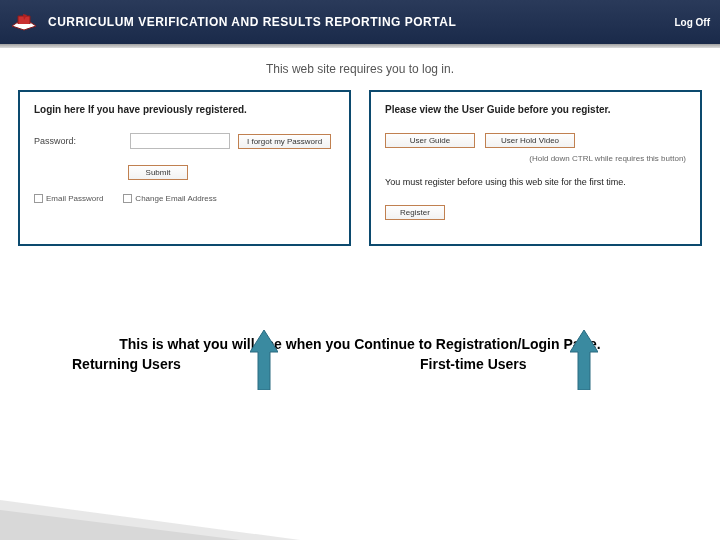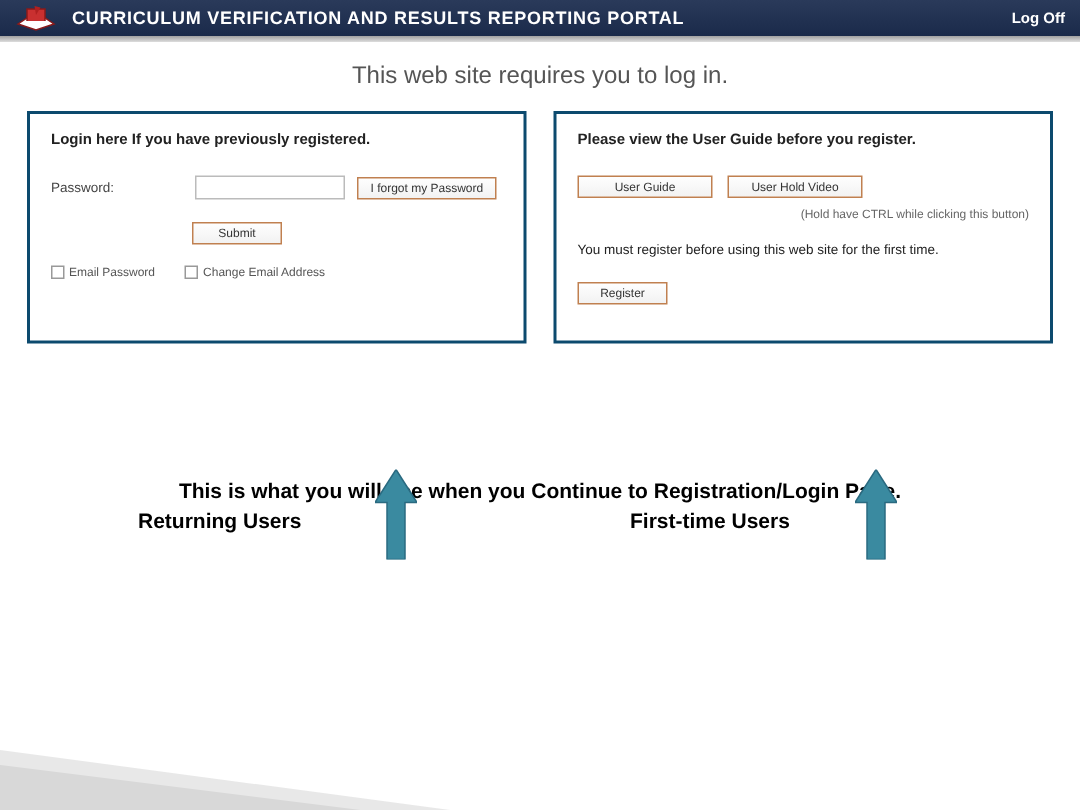--- a/index.html
+++ b/index.html
@@ -1,25 +1,25 @@
 <!DOCTYPE html>
 <html><head>
 <meta charset="utf-8">
 <style>
   * { box-sizing: border-box; margin: 0; padding: 0; }
   body { font-family: Arial, sans-serif; width: 720px; height: 540px; background: #fff; position: relative; overflow: hidden; }
   
-  .header-bar { background: linear-gradient(to bottom, #2a3a5a 0%, #1a2a4a 100%); height: 24px; display: flex; align-items: center; padding: 0 10px; position: relative; }
+  .header-bar { background: linear-gradient(to bottom, #2a3a5a 0%, #1a2a4a 100%); height: 44px; display: flex; align-items: center; padding: 0 10px; position: relative; }
   .header-bar::after { content: ""; position: absolute; left: 0; right: 0; bottom: -4px; height: 4px; background: linear-gradient(to bottom, #a0a0a0, #ddd); }
   .logo { width: 30px; height: 24px; position: relative; margin-right: 8px; }
   .logo svg { width: 100%; height: 100%; }
   .banner-title { color: #fff; font-weight: bold; font-size: 12px; letter-spacing: 0.5px; flex: 1; }
   .log-off { color: #fff; font-size: 10px; font-weight: bold; margin-left: 25px; }
   
-  .intro { text-align: center; font-size: 16px; color: #555; margin: 18px 0 14px; }
+  .intro { text-align: center; font-size: 12px; color: #555; margin: 18px 0 14px; }
   
   .panels { display: flex; gap: 18px; padding: 0 18px; }
   .panel { background: #fff; border: 2px solid #0c4a6e; padding: 12px 14px 24px; position: relative; }
   .panel-left { flex: 1; }
   .panel-right { flex: 1; }
   .panel-title { font-size: 10px; font-weight: bold; color: #222; margin-bottom: 18px; }
   
   .form-row { display: flex; align-items: center; margin-bottom: 12px; gap: 8px; }
   .form-label { font-size: 9px; color: #444; width: 88px; }
   .form-input { height: 16px; border: 1px solid #bbb; background: #fff; width: 100px; font-size: 9px; padding: 0 2px; }
@@ -36,21 +36,21 @@
   .right-buttons { display: flex; gap: 10px; margin-bottom: 6px; }
   .hint { font-size: 8px; color: #666; text-align: right; margin-bottom: 14px; }
   .must-register { font-size: 9px; color: #222; margin-bottom: 14px; }
   .must-register b { font-weight: normal; }
   
   .annotations { position: relative; margin-top: 8px; }
   .arrow-group { position: absolute; display: flex; flex-direction: column; align-items: center; }
   .arrow-left-g { left: 250px; top: -6px; }
   .arrow-right-g { left: 570px; top: -6px; }
   .arrow { width: 28px; height: 60px; }
-  .label-returning { position: absolute; left: 92px; top: 20px; font-size: 14px; font-weight: bold; color: #000; }
+  .label-returning { position: absolute; left: 72px; top: 20px; font-size: 14px; font-weight: bold; color: #000; }
   .label-first { position: absolute; left: 420px; top: 20px; font-size: 14px; font-weight: bold; color: #000; }
   .caption { text-align: center; font-size: 14px; font-weight: bold; color: #000; margin-top: 90px; }
   
   .footer-wedge { position: absolute; left: 0; bottom: 0; width: 0; height: 0; border-left: 300px solid #d9d9d9; border-top: 40px solid transparent; opacity: 0.6; }
   .footer-wedge2 { position: absolute; left: 0; bottom: 0; width: 0; height: 0; border-left: 240px solid #c8c8c8; border-top: 30px solid transparent; opacity: 0.5; }
 </style>
 </head>
 <body>
 
 <div class="header-bar">
@@ -89,21 +89,21 @@
       </div>
     </div>
   </div>
 
   <div class="panel panel-right">
     <div class="panel-title">Please view the User Guide before you register.</div>
     <div class="right-buttons">
       <span class="btn">User Guide</span>
       <span class="btn">User Hold Video</span>
     </div>
-    <div class="hint">(Hold have CTRL while clicking this button)</div>
+    <div class="hint">(Hold down CTRL while requires this button)</div>
     <div class="must-register">
       <span>You </span><b>must register before using this web site</b><span> for the </span><b>first time.</b>
     </div>
     <span class="btn btn-small">Register</span>
   </div>
 </div>
 
 <div class="annotations">
   <div class="arrow-group arrow-left-g">
     <svg class="arrow" viewBox="0 0 28 60">

